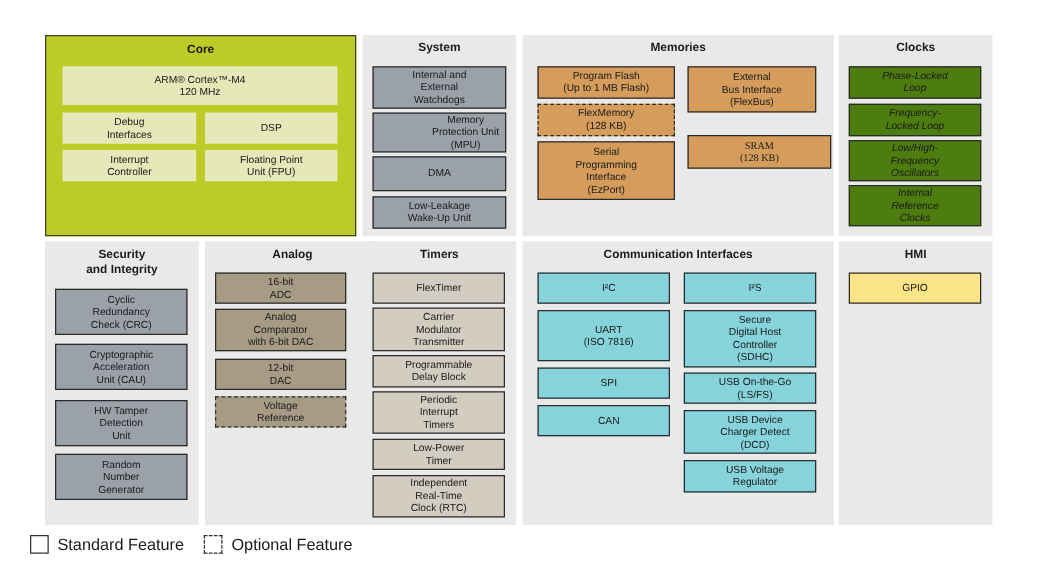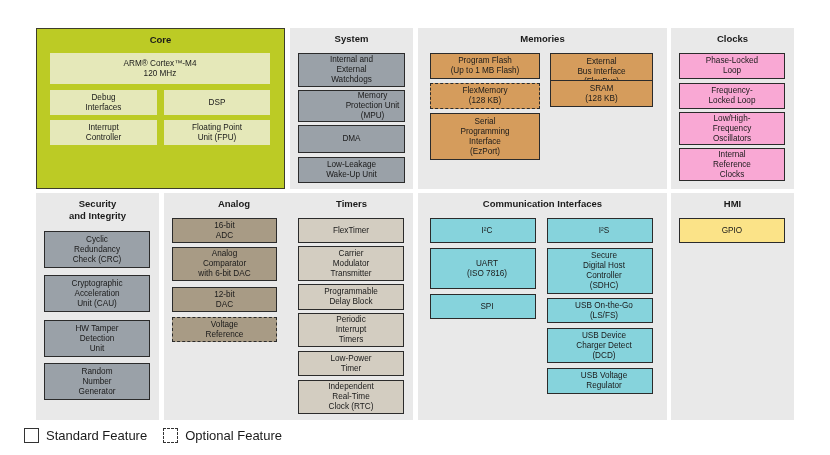--- a/index.html
+++ b/index.html
@@ -7,21 +7,21 @@
          font-family:"Liberation Sans", sans-serif; color:#1a1a1a; }
   .panel { position:absolute; background:#e9e9e9; }
   .panel-title { position:absolute; left:0; right:0; text-align:center; font-weight:bold; font-size:9.5px; line-height:12px; }
   .core { background:#bccb25; border:1px solid #3d3d2a; box-sizing:border-box; }
   .box { position:absolute; box-sizing:border-box; border:1.3px solid #2b2b2b; display:flex; align-items:center; justify-content:center;
          text-align:center; font-size:8.2px; line-height:10px; white-space:pre-line; padding:0 2px; }
   .box.dashed { border-style:dashed; }
   .c-core { background:#e5e8b9; border:none; }
   .c-sys { background:#9aa1a8; }
   .c-mem { background:#d59c5c; }
-  .c-clk { background:#f9a8d4; }
+  .c-clk { background:#4d7c0f;font-style:italic; }
   .c-ana { background:#a89b85; }
   .c-tmr { background:#d3cdc1; }
   .c-com { background:#86d3dc;padding-left:10px; }
   .c-hmi { background:#fbe388; }
   .legend { position:absolute; top:428px; left:24px; display:flex; align-items:center; font-size:13px; }
   .legend .sw { width:15px; height:15px; box-sizing:border-box; border:1.3px solid #333; margin-right:7px; }
   .legend .sw.dashed { border-style:dashed; }
   .legend .item { display:flex; align-items:center; margin-right:16px; }
 </style>
 </head>
@@ -59,21 +59,21 @@
 (Up to 1 MB Flash)</div>
   <div class="box c-mem dashed" style="left:12px;top:55px;width:110px;height:26px;">FlexMemory
 (128 KB)</div>
   <div class="box c-mem" style="left:12px;top:85px;width:110px;height:47px;">Serial
 Programming
 Interface
 (EzPort)</div>
   <div class="box c-mem" style="left:132px;top:25px;width:103px;height:37px;">External
 Bus Interface
 (FlexBus)</div>
-  <div class="box c-mem" style="left:132px;top:52px;width:103px;height:27px;">SRAM
+  <div class="box c-mem" style="left:132px;top:80px;width:115px;height:27px;font-family:Liberation Serif, serif;">SRAM
 (128 KB)</div>
 </div>
 
 <div class="panel" style="left:671px;top:28px;width:123px;height:161px;">
   <div class="panel-title" style="top:5px;">Clocks</div>
   <div class="box c-clk" style="left:8px;top:25px;width:106px;height:26px;">Phase-Locked
 Loop</div>
   <div class="box c-clk" style="left:8px;top:55px;width:106px;height:26px;">Frequency-
 Locked Loop</div>
   <div class="box c-clk" style="left:8px;top:84px;width:106px;height:33px;">Low/High-
@@ -131,20 +131,21 @@
 Real-Time
 Clock (RTC)</div>
 </div>
 
 <div class="panel" style="left:418px;top:193px;width:249px;height:227px;">
   <div class="panel-title" style="top:5px;">Communication Interfaces</div>
   <div class="box c-com" style="left:12px;top:25px;width:106px;height:25px;">I²C</div>
   <div class="box c-com" style="left:12px;top:55px;width:106px;height:41px;">UART
 (ISO 7816)</div>
   <div class="box c-com" style="left:12px;top:101px;width:106px;height:25px;">SPI</div>
+  <div class="box c-com" style="left:12px;top:131px;width:106px;height:25px;">CAN</div>
   <div class="box c-com" style="left:129px;top:25px;width:106px;height:25px;">I²S</div>
   <div class="box c-com" style="left:129px;top:55px;width:106px;height:46px;">Secure
 Digital Host
 Controller
 (SDHC)</div>
   <div class="box c-com" style="left:129px;top:105px;width:106px;height:25px;">USB On-the-Go
 (LS/FS)</div>
   <div class="box c-com" style="left:129px;top:135px;width:106px;height:35px;">USB Device
 Charger Detect
 (DCD)</div>

